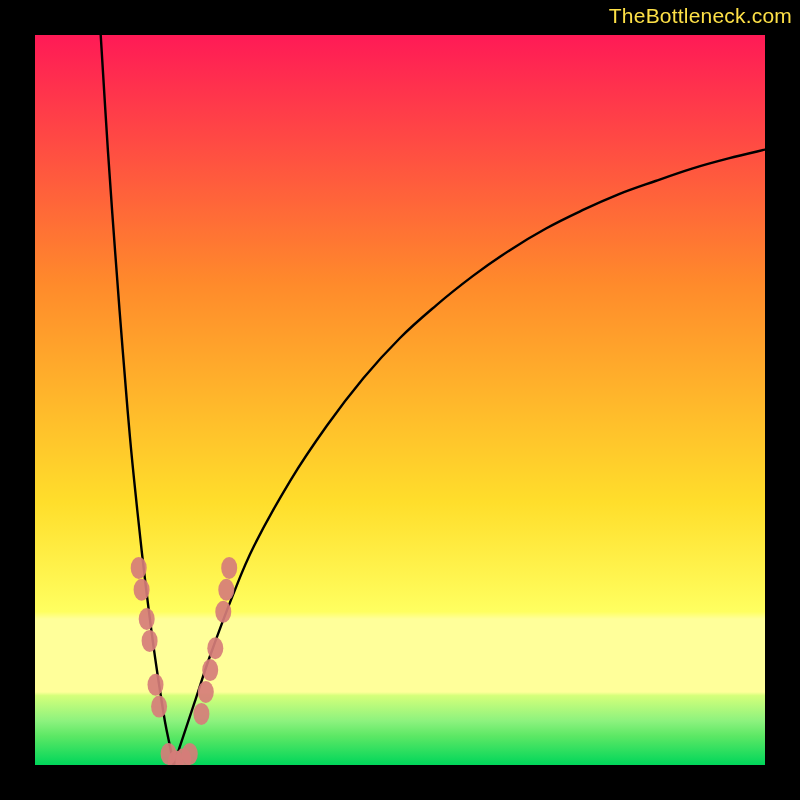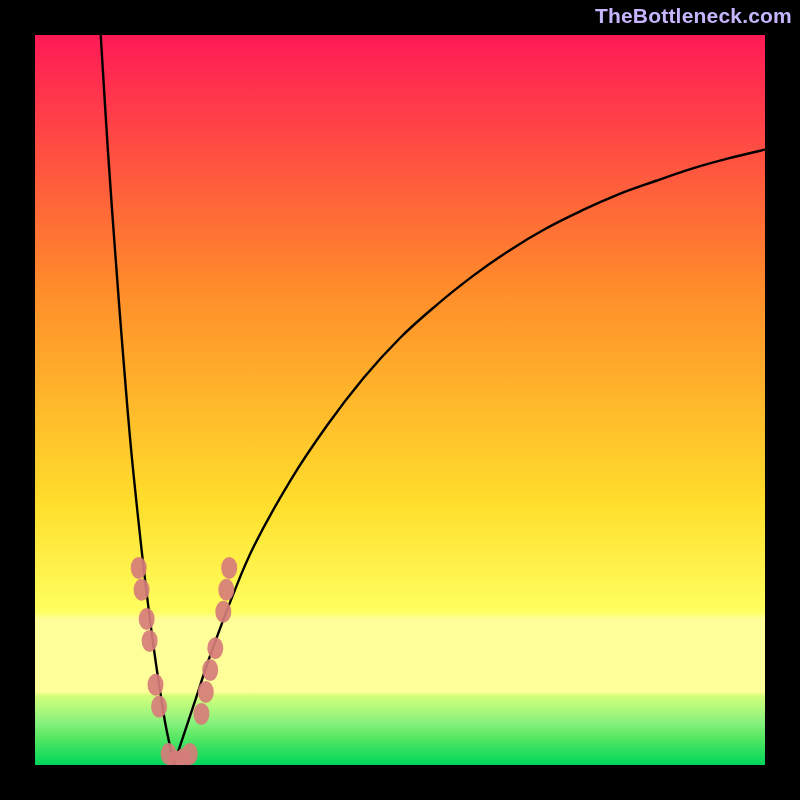--- a/index.html
+++ b/index.html
@@ -39,22 +39,22 @@
     top: 0;
     width: 730px;
     height: 730px;
   }
   .watermark {
     position: absolute;
     top: 4px;
     right: 8px;
     font-family: Arial, Helvetica, sans-serif;
     font-size: 21px;
-    color: #c4b5fd;
-    font-weight: 700;
+    color: #fde047;
+    font-weight: 400;
     letter-spacing: 0.2px;
   }
 </style>
 </head>
 <body>
 
 <div class="frame">
   <div class="plot-area">
 
     <svg class="gradient" viewBox="0 0 730 730" preserveAspectRatio="none">

